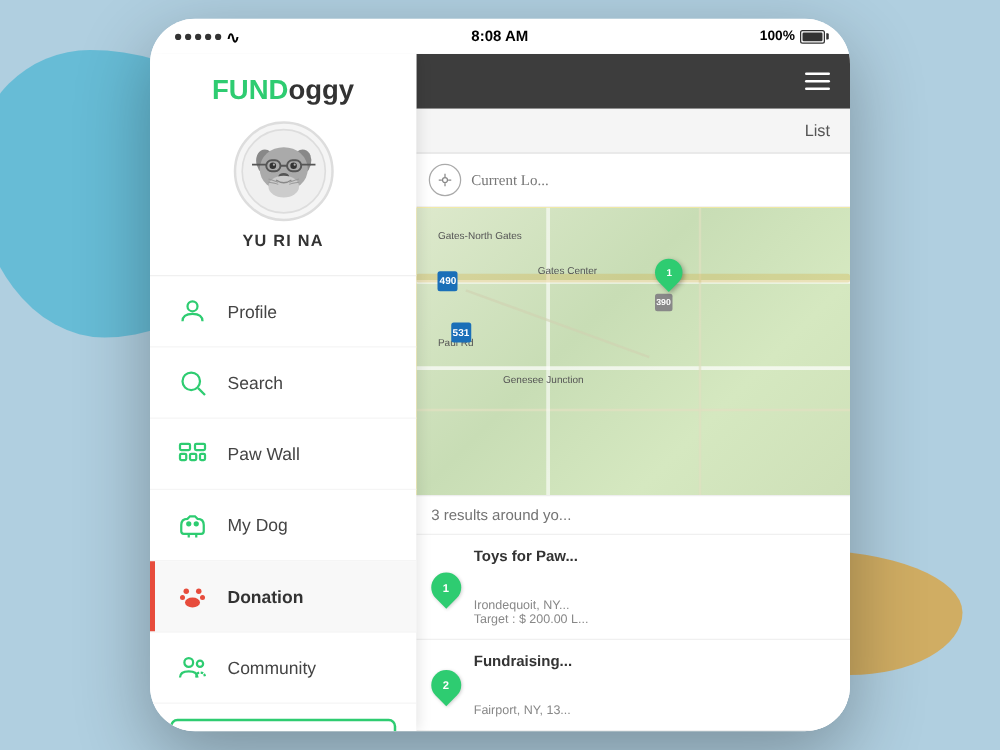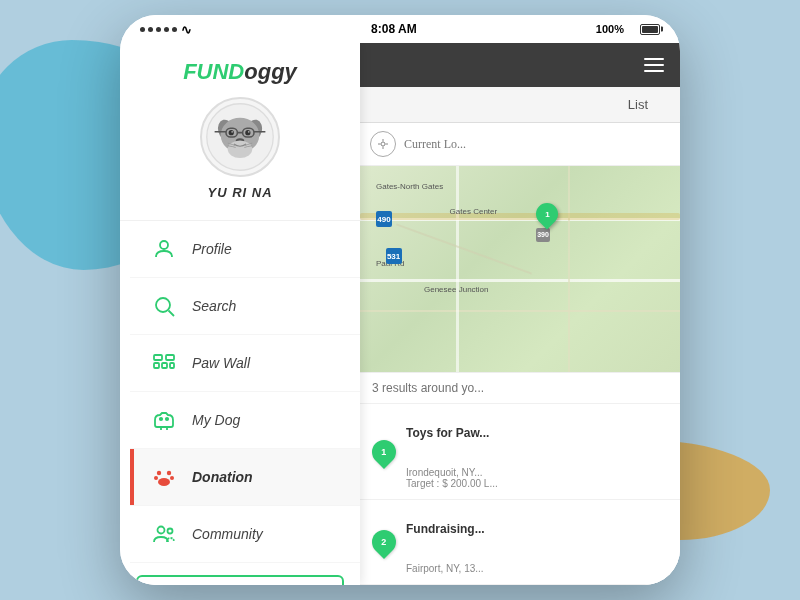--- a/index.html
+++ b/index.html
@@ -66,48 +66,47 @@
       flex-shrink: 0;
     }
     .status-bar .signal-dots {
       display: flex; gap: 3px; align-items: center;
     }
     .status-bar .dot {
       width: 5px; height: 5px; border-radius: 50%; background: #333;
     }
     .status-bar .wifi-icon { font-size: 13px; }
     .status-bar .time { font-size: 12px; font-weight: 600; }
-    .status-bar .battery-area { display: flex; align-items: center; gap: 16px; font-size: 11px; }
+    .status-bar .battery-area { display: flex; align-items: center; gap: 4px; font-size: 11px; }
     .battery-icon {
       width: 20px; height: 11px; border: 1.5px solid #333; border-radius: 2px; position: relative;
       display: flex; align-items: center; padding: 1px;
     }
     .battery-icon::after {
       content: ''; position: absolute; right: -4px; top: 50%; transform: translateY(-50%);
       width: 2px; height: 5px; background: #333; border-radius: 0 1px 1px 0;
     }
     .battery-fill { background: #333; height: 100%; width: 100%; border-radius: 1px; }
 
     
     .main-content {
       display: flex;
       flex: 1;
       overflow: hidden;
     }
 
     
     .sidebar {
-      width: 240px;
+      width: 213px;
       background: #fff;
       display: flex;
       flex-direction: column;
       flex-shrink: 0;
       box-shadow: 2px 0 10px rgba(0,0,0,0.1);
       z-index: 20;
-      font-style: italic;
     }
 
     .sidebar-header {
       padding: 16px 0 10px;
       text-align: center;
       border-bottom: 1px solid #f0f0f0;
     }
 
     .app-title {
       font-size: 22px;
@@ -137,21 +136,20 @@
       font-weight: 600;
       color: #333;
       letter-spacing: 1px;
       padding-bottom: 10px;
     }
 
     
     .nav-list {
       flex: 1;
       list-style: none;
-      margin-left: 10px;
     }
     .nav-item {
       display: flex;
       align-items: center;
       padding: 14px 20px;
       border-bottom: 1px solid #f5f5f5;
       cursor: pointer;
       position: relative;
     }
     .nav-item.active {
@@ -231,21 +229,21 @@
       background: #fff;
       border-radius: 1px;
     }
 
     .panel-tab {
       height: 36px;
       background: #f5f5f5;
       display: flex;
       align-items: center;
       justify-content: flex-end;
-      padding: 0 32px;
+      padding: 0 16px;
       border-bottom: 1px solid #ddd;
     }
     .tab-label {
       font-size: 13px;
       color: #555;
       font-weight: 500;
     }
 
     .map-search-bar {
       background: #fff;
@@ -299,21 +297,21 @@
       transform: rotate(-45deg);
       display: flex; align-items: center; justify-content: center;
       flex-shrink: 0;
       box-shadow: 0 1px 3px rgba(0,0,0,0.2);
     }
     .result-num-pin span {
       color: #fff; font-size: 9px; font-weight: 700;
       transform: rotate(45deg);
     }
     .result-info { flex: 1; }
-    .result-title { font-size: 12px; font-weight: 600; color: #333; margin-top: 12px; }
+    .result-title { font-size: 12px; font-weight: 600; color: #333; }
     .result-sub { font-size: 10px; color: #888; margin-top: 27px; }
     .result-target { font-size: 10px; color: #888; }
   </style>
 </head>
 <body>
 
 <div class="bg-blob-left"></div>
 <div class="bg-blob-right"></div>
 
 <div class="phone">

